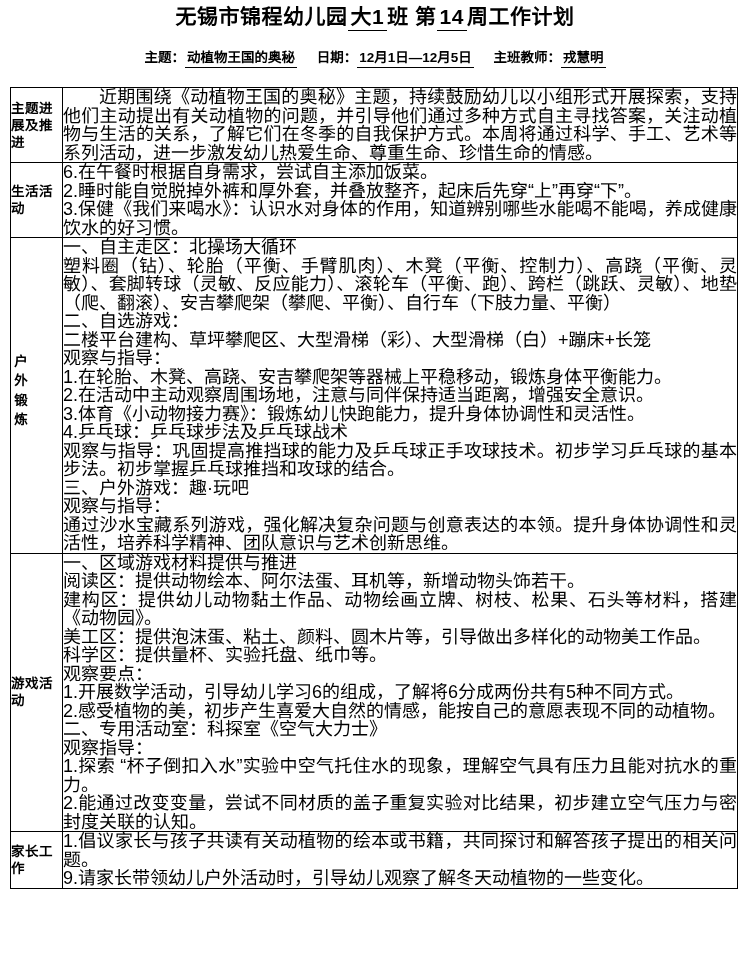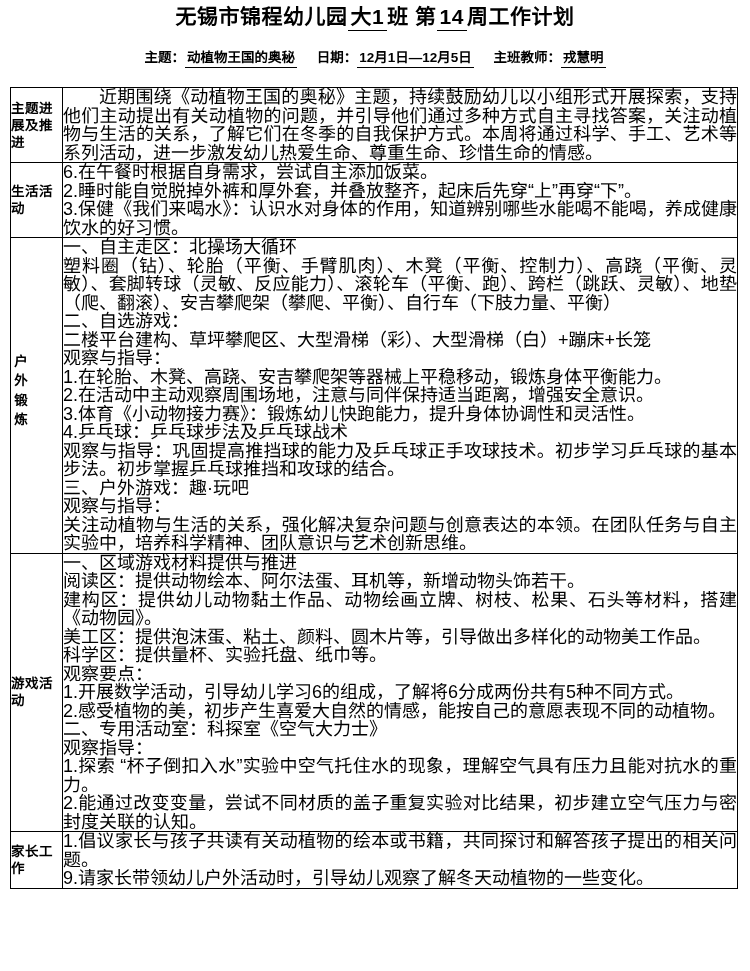--- a/index.html
+++ b/index.html
@@ -144,21 +144,21 @@
           <span class="line">二、自选游戏：</span>
           <span class="line">二楼平台建构、草坪攀爬区、大型滑梯（彩）、大型滑梯（白）+蹦床+长笼</span>
           <span class="line">观察与指导：</span>
           <span class="line">1.在轮胎、木凳、高跷、安吉攀爬架等器械上平稳移动，锻炼身体平衡能力。</span>
           <span class="line">2.在活动中主动观察周围场地，注意与同伴保持适当距离，增强安全意识。</span>
           <span class="line">3.体育《小动物接力赛》：锻炼幼儿快跑能力，提升身体协调性和灵活性。</span>
           <span class="line">4.乒乓球：乒乓球步法及乒乓球战术</span>
           <span class="line">观察与指导：巩固提高推挡球的能力及乒乓球正手攻球技术。初步学习乒乓球的基本步法。初步掌握乒乓球推挡和攻球的结合。</span>
           <span class="line">三、户外游戏：趣·玩吧</span>
           <span class="line">观察与指导：</span>
-          <span class="line">关注动植物与生活的关系，强化解决复杂问题与创意表达的本领。在团队任务与自主实验中，培养科学精神、团队意识与艺术创新思维。</span>
+          <span class="line">通过沙水宝藏系列游戏，强化解决复杂问题与创意表达的本领。提升身体协调性和灵活性，培养科学精神、团队意识与艺术创新思维。</span>
         </td>
       </tr>
 
       <tr>
         <td class="label">游戏活动</td>
         <td class="content">
           <span class="line">一、区域游戏材料提供与推进</span>
           <span class="line">阅读区：提供动物绘本、阿尔法蛋、耳机等，新增动物头饰若干。</span>
           <span class="line">建构区：提供幼儿动物黏土作品、动物绘画立牌、树枝、松果、石头等材料，搭建《动物园》。</span>
           <span class="line">美工区：提供泡沫蛋、粘土、颜料、圆木片等，引导做出多样化的动物美工作品。</span>

